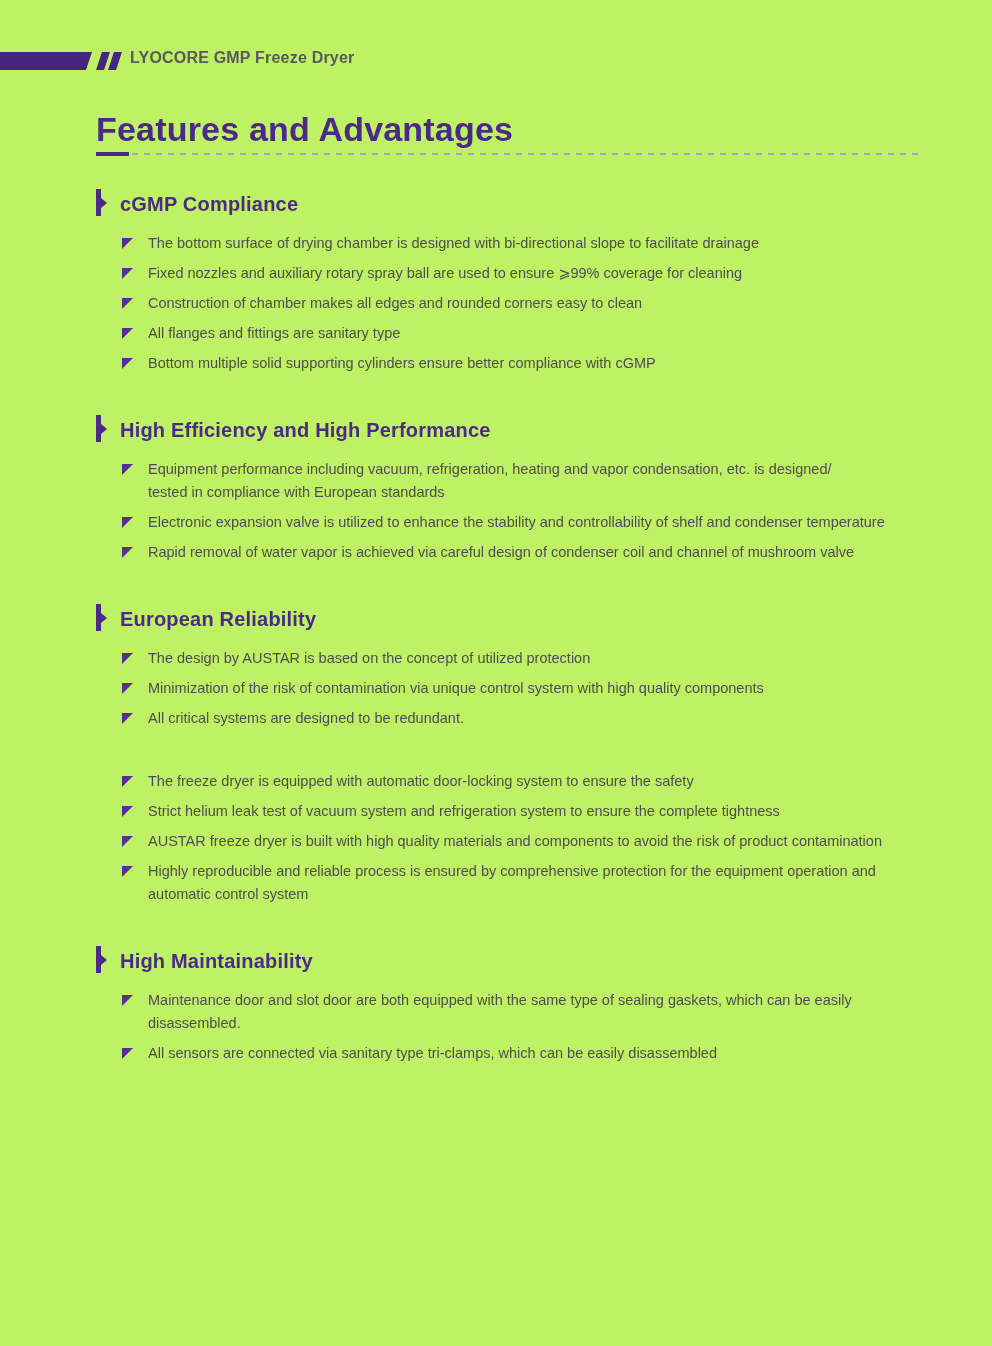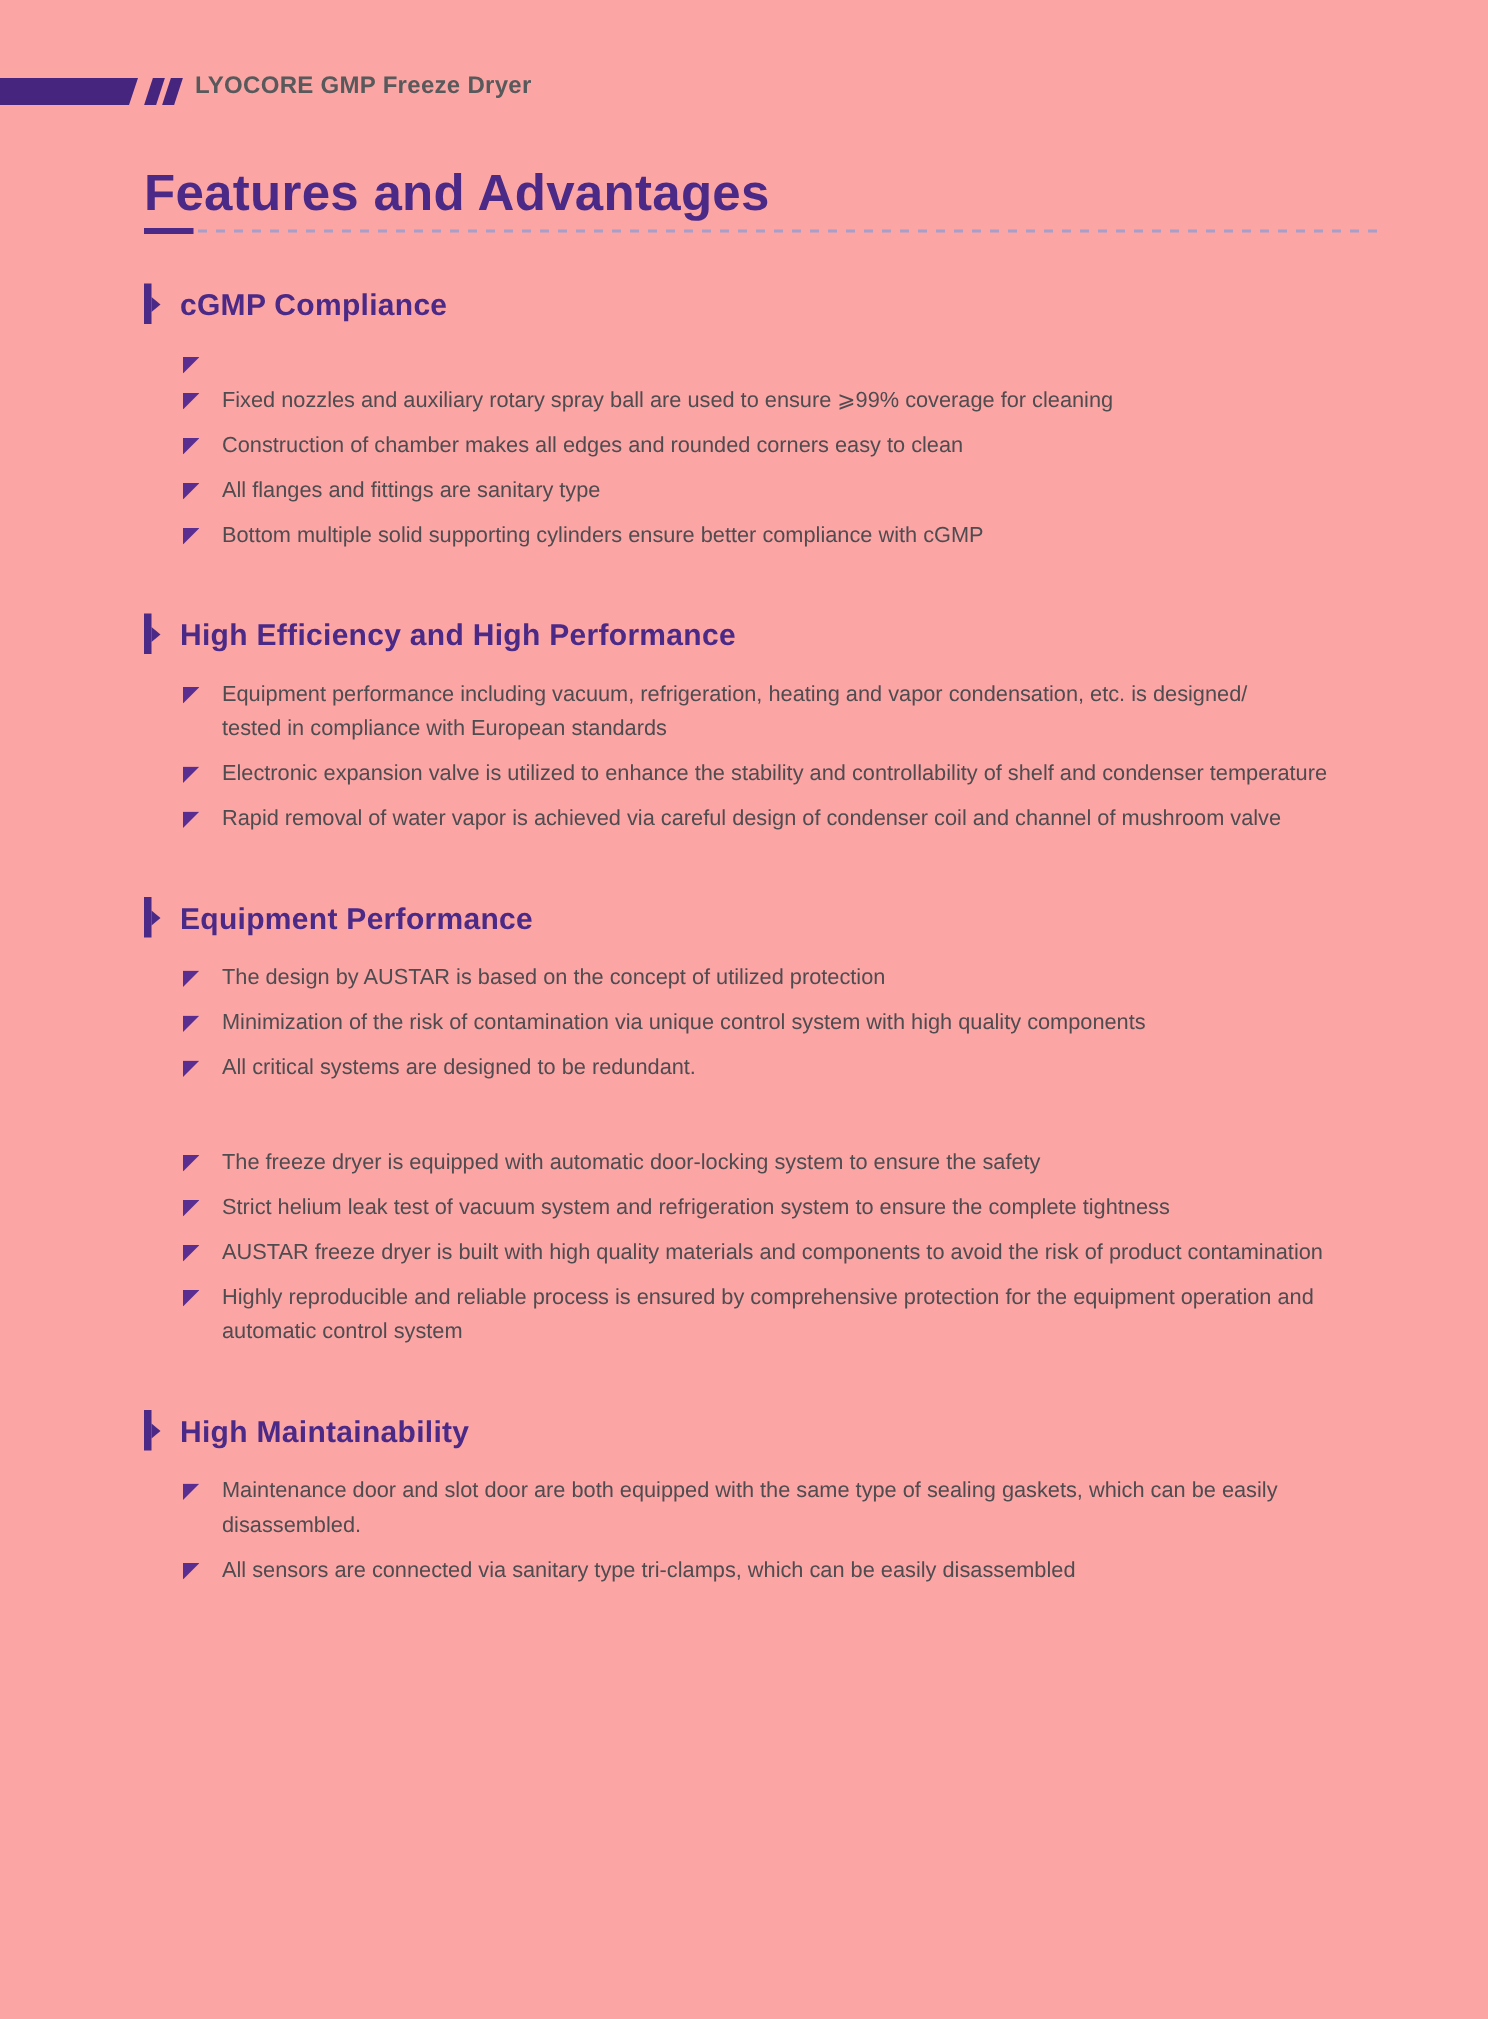--- a/index.html
+++ b/index.html
@@ -9,21 +9,21 @@
     --dash:#a79fc9;
     --header-text:#58595b;
   }
   *{box-sizing:border-box;}
   html,body{margin:0;padding:0;}
   body{
     width:992px;height:1346px;position:relative;background:#ffffff;
     font-family:"Liberation Sans","DejaVu Sans",sans-serif;
     -webkit-font-smoothing:antialiased;
   }
-  .page{position:absolute;inset:0;overflow:hidden;background:#fca5a5;}
+  .page{position:absolute;inset:0;overflow:hidden;background:#bef264;}
 
   
   .brand-bar{position:absolute;left:0;top:52px;height:18px;width:125px;}
   .bar-main{position:absolute;left:0;top:0;width:92px;height:18px;background:var(--brand-purple);
     clip-path:polygon(0 0,100% 0,calc(100% - 6px) 100%,0 100%);}
   .stripe{position:absolute;top:0;width:8px;height:18px;background:var(--brand-purple);transform:skewX(-18deg);}
   .stripe-1{left:99px;}
   .stripe-2{left:111px;}
   .header-title{position:absolute;left:130px;top:49px;font-size:16px;font-weight:700;
     color:var(--header-text);letter-spacing:.2px;}
@@ -78,20 +78,21 @@
     </div>
 
     <section class="section first">
       <div class="section-heading">
         <span class="section-marker"></span>
         <span class="section-heading-text">cGMP Compliance</span>
       </div>
       <ul class="bullet-list">
         <li class="bullet-item">
             <span class="bullet-flag"></span>
+            <span class="bullet-text">The bottom surface of drying chamber is designed with bi-directional slope to facilitate drainage</span>
           </li>
         <li class="bullet-item">
             <span class="bullet-flag"></span>
             <span class="bullet-text">Fixed nozzles and auxiliary rotary spray ball are used to ensure ⩾99% coverage for cleaning</span>
           </li>
         <li class="bullet-item">
             <span class="bullet-flag"></span>
             <span class="bullet-text">Construction of chamber makes all edges and rounded corners easy to clean</span>
           </li>
         <li class="bullet-item">
@@ -123,21 +124,21 @@
         <li class="bullet-item">
             <span class="bullet-flag"></span>
             <span class="bullet-text">Rapid removal of water vapor is achieved via careful design of condenser coil and channel of mushroom valve</span>
           </li>
       </ul>
     </section>
 
     <section class="section">
       <div class="section-heading">
         <span class="section-marker"></span>
-        <span class="section-heading-text">Equipment Performance</span>
+        <span class="section-heading-text">European Reliability</span>
       </div>
       <ul class="bullet-list">
         <li class="bullet-item">
             <span class="bullet-flag"></span>
             <span class="bullet-text">The design by AUSTAR is based on the concept of utilized protection</span>
           </li>
         <li class="bullet-item">
             <span class="bullet-flag"></span>
             <span class="bullet-text">Minimization of the risk of contamination via unique control system with high quality components</span>
           </li>

